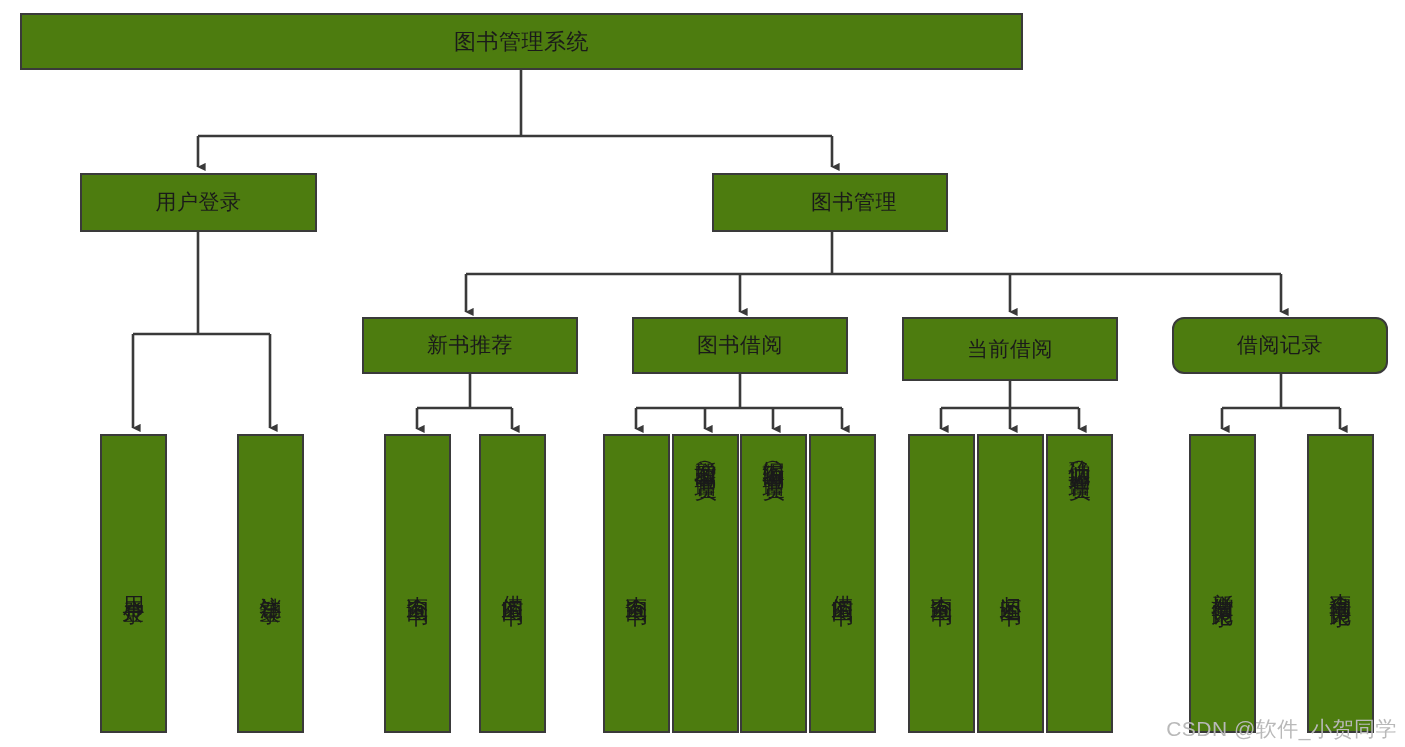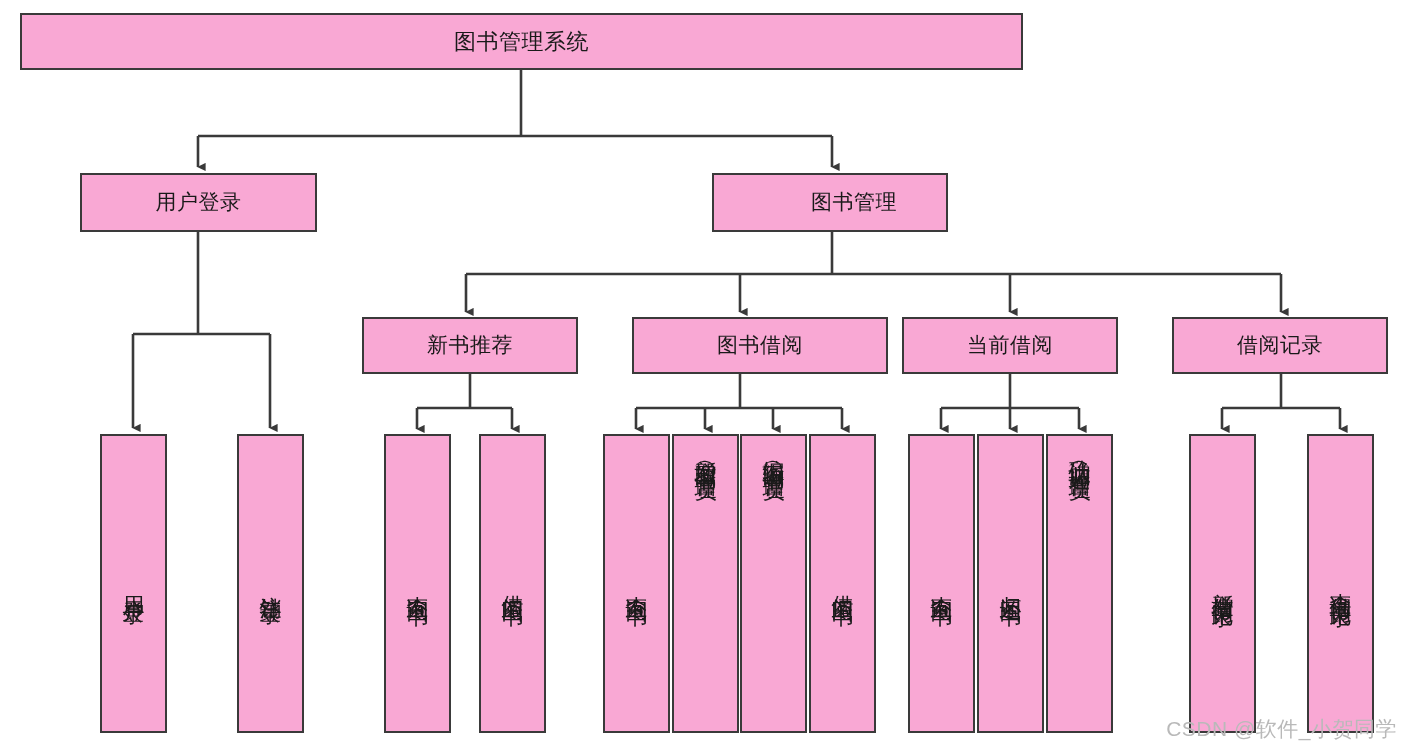--- a/index.html
+++ b/index.html
@@ -22,21 +22,21 @@
     position: absolute;
     left: 0;
     top: 0;
     width: 1405px;
     height: 747px;
     pointer-events: none;
   }
   .node {
     position: absolute;
     box-sizing: border-box;
-    background: #f9a8d4;
+    background: #4d7c0f;
     border: 2px solid #3a3a3a;
     display: flex;
     align-items: center;
     justify-content: center;
     color: #1a1a1a;
   }
   .node-label {
     display: block;
     text-align: center;
     line-height: 1.18;
@@ -143,27 +143,27 @@
   <div class="node horizontal" style="left:80px; top:173px; width:237px; height:59px;">
     <span class="node-label">用户登录</span>
   </div>
   <div class="node horizontal" style="left:712px; top:173px; width:236px; height:59px;padding-left:48px;">
     <span class="node-label">图书管理</span>
   </div>
 
   <div class="node horizontal" style="left:362px; top:317px; width:216px; height:57px;">
     <span class="node-label">新书推荐</span>
   </div>
-  <div class="node horizontal" style="left:632px; top:317px; width:256px; height:57px;">
+  <div class="node horizontal" style="left:632px; top:317px; width:216px; height:57px;">
     <span class="node-label">图书借阅</span>
   </div>
-  <div class="node horizontal" style="left:902px; top:317px; width:216px; height:57px;">
+  <div class="node horizontal" style="left:902px; top:317px; width:216px; height:64px;">
     <span class="node-label">当前借阅</span>
   </div>
-  <div class="node horizontal" style="left:1172px; top:317px; width:216px; height:57px;">
+  <div class="node horizontal" style="left:1172px; top:317px; width:216px; height:57px;border-radius:12px;">
     <span class="node-label">借阅记录</span>
   </div>
 
   <div class="node vertical centered" style="left:100px; top:434px; width:67px; height:299px;">
     <span class="node-label">用户登录</span>
   </div>
   <div class="node vertical centered" style="left:237px; top:434px; width:67px; height:299px;">
     <span class="node-label">注销登录</span>
   </div>
 

